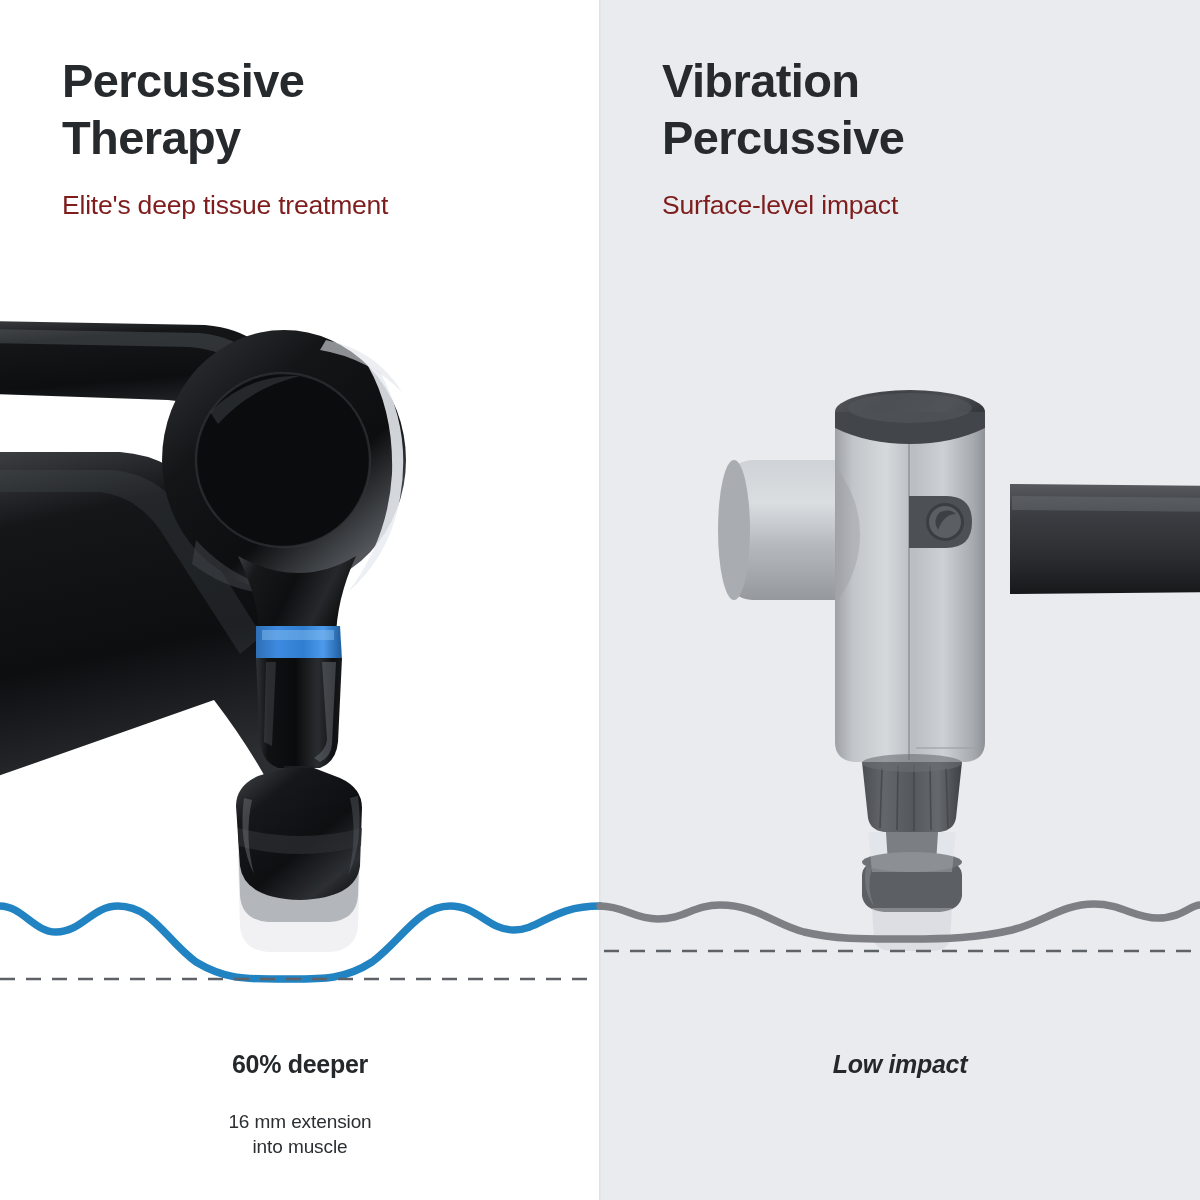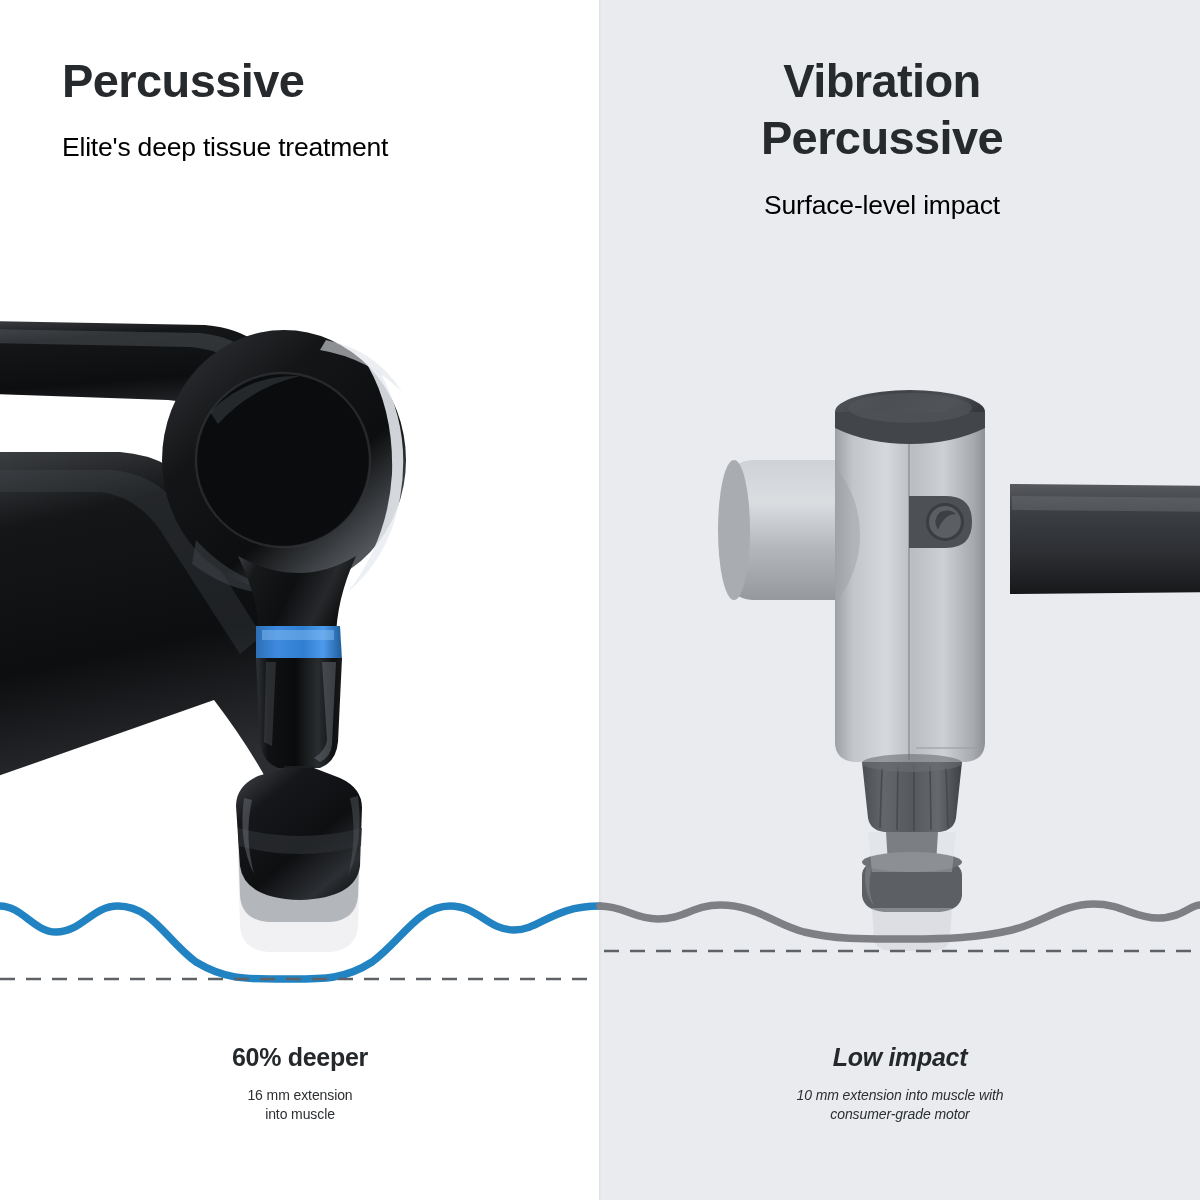--- a/index.html
+++ b/index.html
@@ -21,44 +21,44 @@
   .panel.left  { left: 0;   background: #ffffff; }
   .panel.right { left: 600px; background: #e9ebef; }
   .panel-divider {
     position: absolute; left: 599px; top: 0; width: 2px; height: 1200px;
     background: linear-gradient(to right, #e2e4e8 0%, #dfe1e6 50%, #e9ebef 100%);
   }
 
   
   .head-block { position: absolute; top: 52px; }
   .head-block.left  { left: 62px;  width: 500px; }
-  .head-block.right { left: 632px; width: 500px; text-align: center; }
+  .head-block.right { left: 662px; width: 500px; }
   .headline {
     font-size: 47px; font-weight: 700; line-height: 1.22;
     letter-spacing: -0.6px; color: #272a2d;
   }
   .subline {
     margin-top: 22px;
     font-size: 26.5px; font-weight: 400; line-height: 1.25;
-    letter-spacing: -0.2px; color: #000000;
+    letter-spacing: -0.2px; color: #7f1d1d;
   }
 
   
   .art { position: absolute; left: 0; top: 0; width: 1200px; height: 1200px;
          pointer-events: none; }
 
   
   .caption { position: absolute; text-align: center; }
   .caption.left  { left: 75px;  top: 1043px; width: 450px; }
   .caption.right { left: 660px; top: 1043px; width: 480px; font-style: italic; }
   .cap-title {
-    font-size: 25px; font-weight: 700; letter-spacing: -0.3px; color: #25282b;
+    font-size: 25px; font-weight: 700; letter-spacing: -0.3px; color: #25282b; margin-top: 7px;
   }
   .cap-sub {
-    margin-top: 14px; font-size: 14px; font-weight: 400;
+    margin-top: 30px; font-size: 19px; font-weight: 400;
     line-height: 1.33; letter-spacing: -0.1px; color: #2c2f32;
   }
 </style>
 </head>
 <body>
 
 <div class="board">
 
   <div class="panel left"></div>
   <div class="panel right"></div>
@@ -282,20 +282,21 @@
              C 1122 904 1134 918 1158 918
              C 1182 918 1190 905 1200 905" fill="none" stroke="#7d7f84" stroke-width="7.5" stroke-linecap="round" stroke-linejoin="round"></path>
 
     <line x1="0" y1="979" x2="598" y2="979" stroke="#5e6166" stroke-width="2.4" stroke-dasharray="15 11"></line>
     <line x1="604" y1="951" x2="1200" y2="951" stroke="#5e6166" stroke-width="2.4" stroke-dasharray="15 11"></line>
   </svg>
 
   <div class="head-block left">
     <div class="headline">
       <div>Percussive</div>
+      <div>Therapy</div>
     </div>
     <div class="subline">Elite's deep tissue treatment</div>
   </div>
 
   <div class="head-block right">
     <div class="headline">
       <div>Vibration</div>
       <div>Percussive</div>
     </div>
     <div class="subline">Surface-level impact</div>
@@ -304,19 +305,15 @@
   <div class="caption left">
     <div class="cap-title">60% deeper</div>
     <div class="cap-sub">
       <div>16 mm extension</div>
       <div>into muscle</div>
     </div>
   </div>
 
   <div class="caption right">
     <div class="cap-title">Low impact</div>
-    <div class="cap-sub">
-      <div>10 mm extension into muscle with</div>
-      <div>consumer-grade motor</div>
-    </div>
   </div>
 
 </div>
 
 </body></html>

